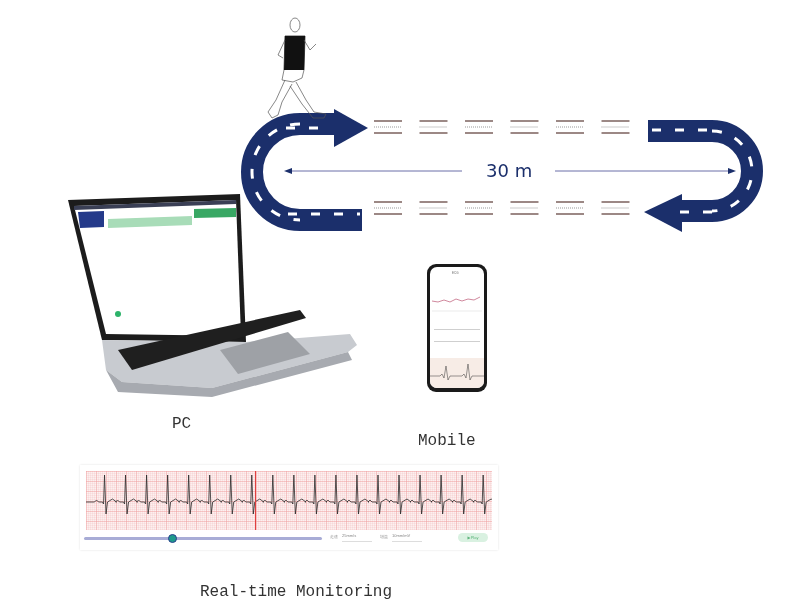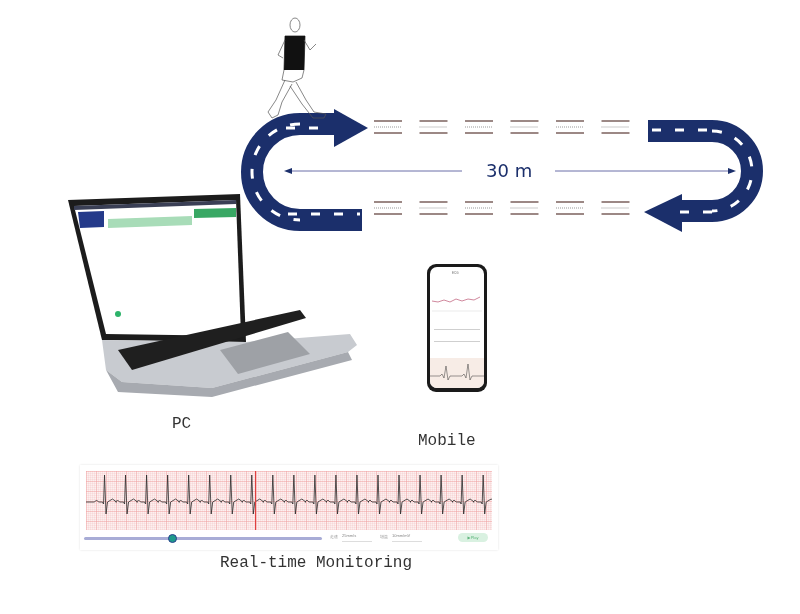--- a/index.html
+++ b/index.html
@@ -156,13 +156,13 @@
   </div>
   <div id="progress-track">
     <div id="progress-thumb" style="left: 84.06px;"></div>
   </div>
   <div class="ctl-txt" style="left:250px;">走速</div>
   <div class="ctl-select" style="left:262px; width:30px;">25mm/s</div>
   <div class="ctl-txt" style="left:300px;">增益</div>
   <div class="ctl-select" style="left:312px; width:30px;">10mm/mV</div>
   <div id="play-btn">▶Play</div>
 </div>
-<div class="label" style="left:200px; top:554px;margin-left:20px;">Real-time Monitoring</div>
+<div class="label" style="left:200px; top:583px;">Real-time Monitoring</div>
 
 </body></html>

